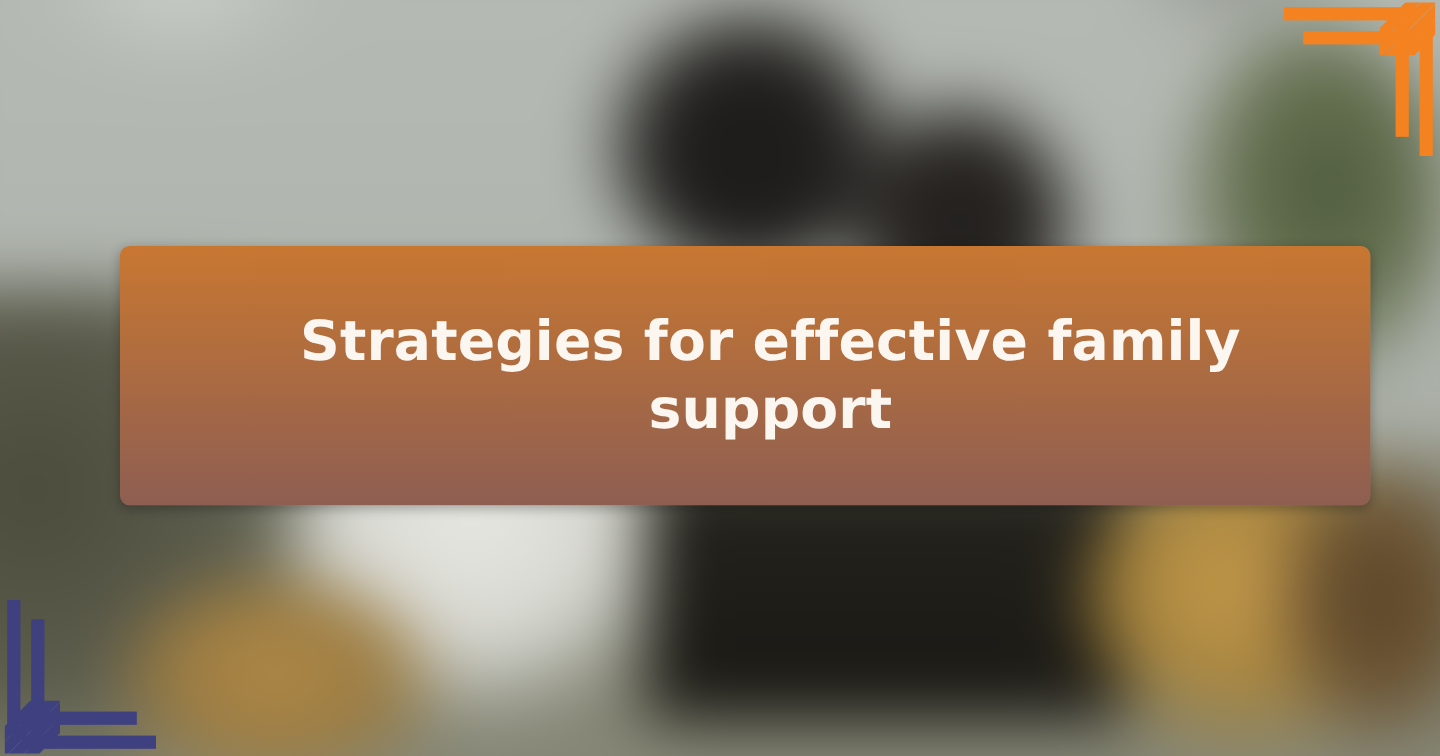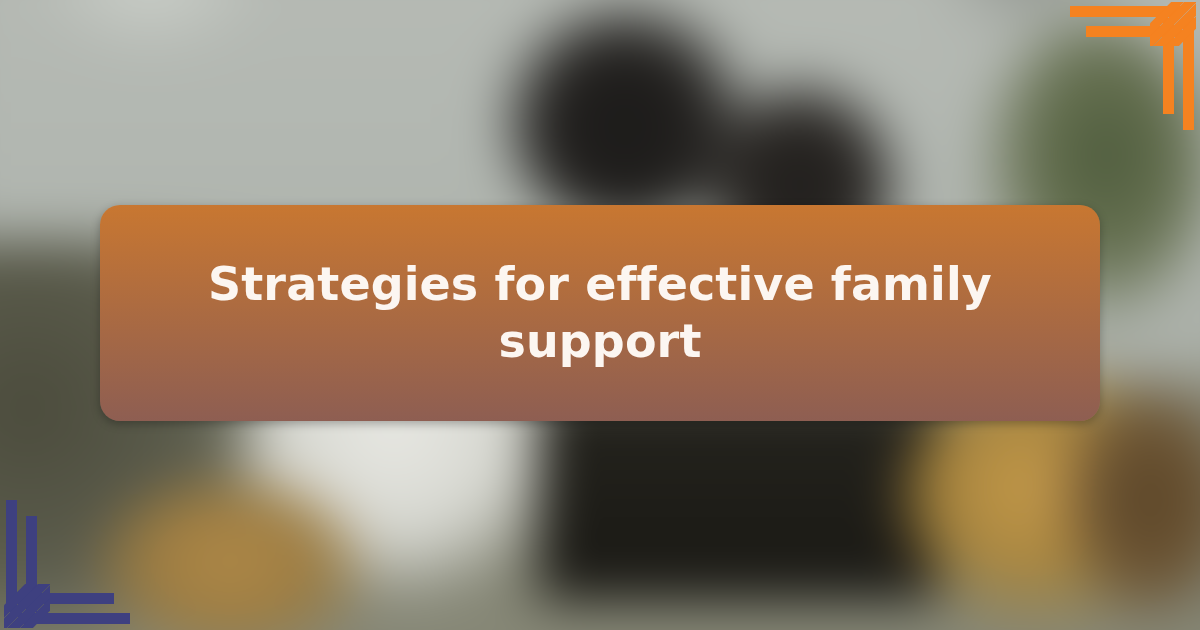--- a/index.html
+++ b/index.html
@@ -171,21 +171,21 @@
     <div class="blob hair-a"></div>
     <div class="blob hair-b"></div>
     <div class="blob shirt"></div>
     <div class="laptop"></div>
     <div class="blob plant"></div>
     <div class="blob amber"></div>
     <div class="blob amber2"></div>
     <div class="blob desk-warm"></div>
   </div>
 
-  <div id="title-card" style="background: linear-gradient(rgb(200, 119, 49) 0%, rgb(142, 94, 82) 100%); border-radius: 20px;">
+  <div id="title-card" style="background: linear-gradient(rgb(200, 119, 49) 0%, rgb(142, 94, 82) 100%); border-radius: 8px; padding-left: 42px;">
     <h1 id="title-text" style="color: rgb(252, 246, 241);">Strategies for effective family support</h1>
   </div>
 
   <div class="corner" id="corner-tr">
     <span class="bar h1" style="background: rgb(245, 130, 32);"></span>
     <span class="bar h2" style="background: rgb(245, 130, 32);"></span>
     <span class="bar v1" style="background: rgb(245, 130, 32);"></span>
     <span class="bar v2" style="background: rgb(245, 130, 32);"></span>
     <span class="dash-fill">
       <i style="background: rgb(245, 130, 32); left: 0px;"></i>

